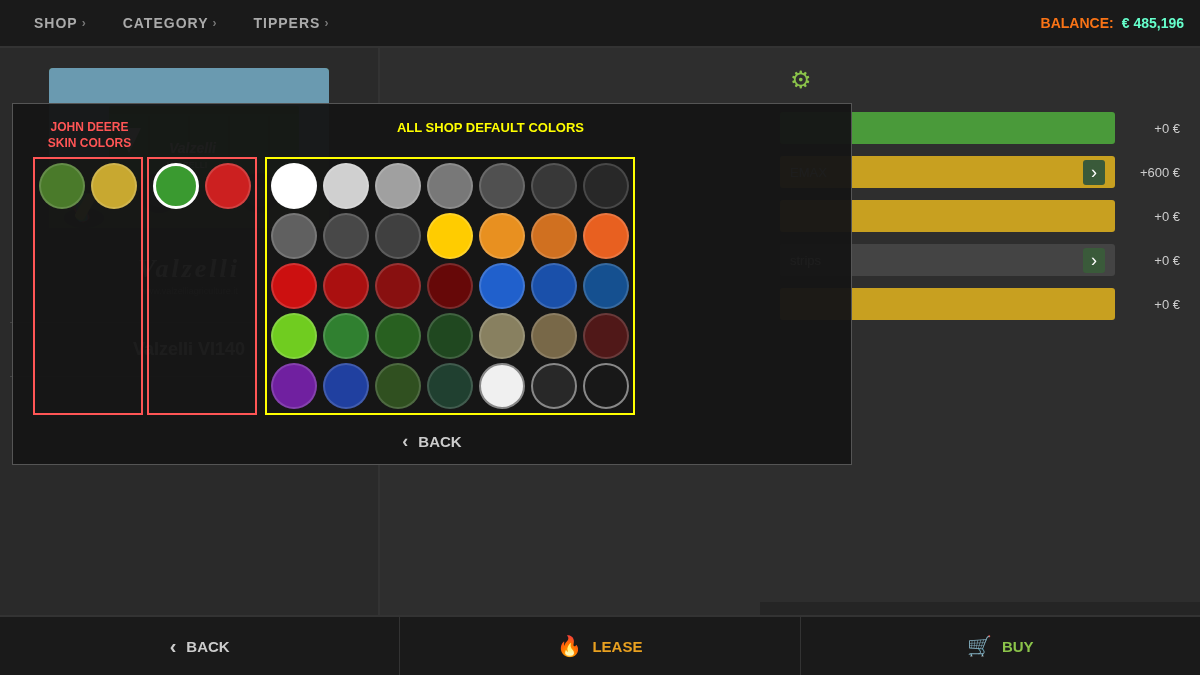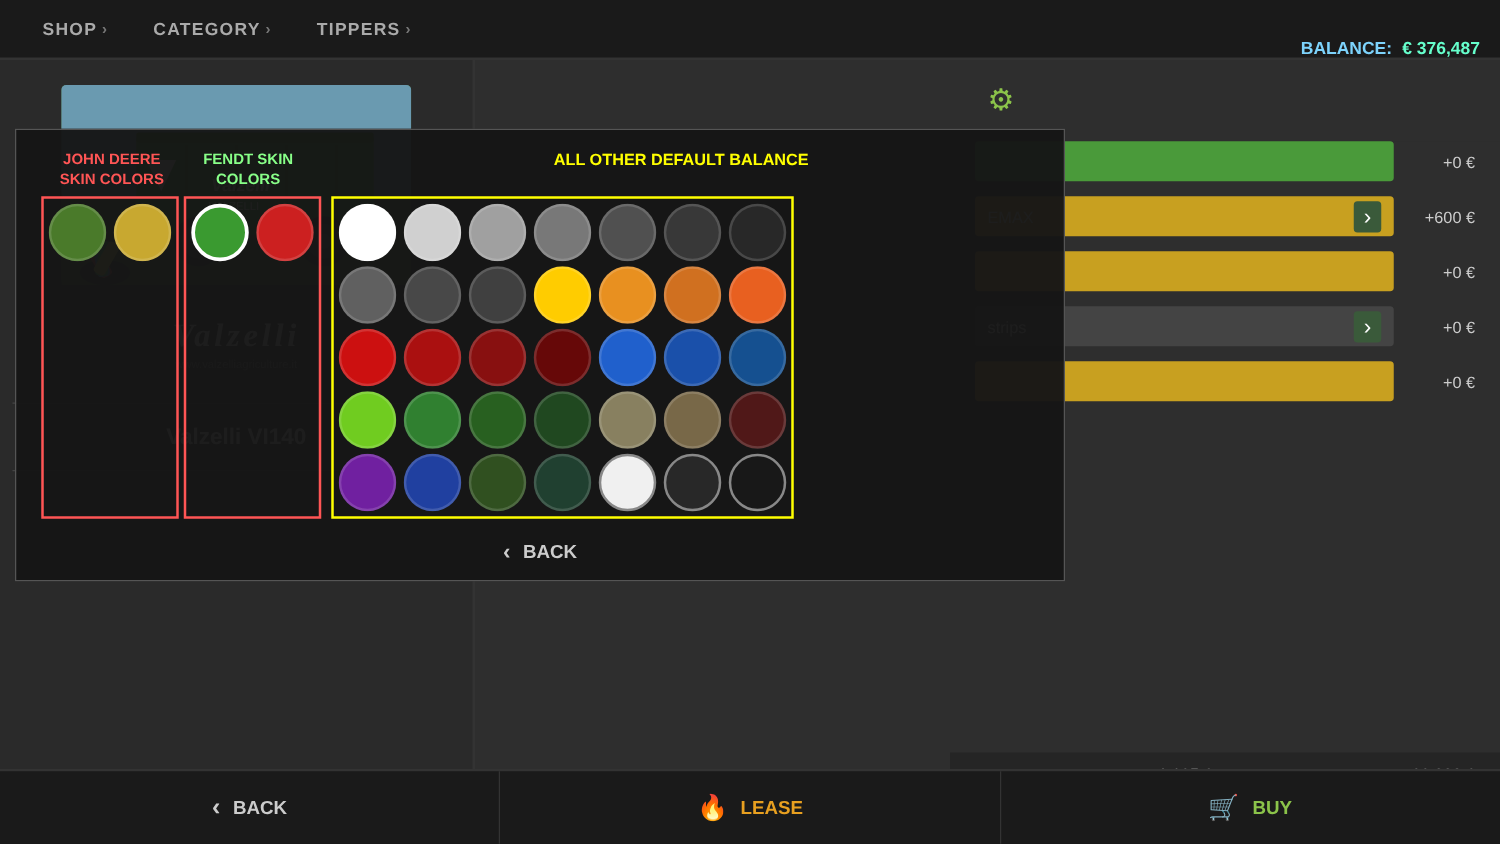--- a/index.html
+++ b/index.html
@@ -8,21 +8,21 @@
       height: 675px;
       overflow: hidden;
       font-family: 'Arial', sans-serif;
       background: #2a2a2a;
       color: #fff;
     }
 
     
     .top-nav {
       display: flex;
-      align-items: flex-end;
+      align-items: center;
       background: #1a1a1a;
       height: 48px;
       padding: 0 16px;
       border-bottom: 2px solid #333;
     }
     .nav-item {
       display: flex;
       align-items: center;
       padding: 0 18px;
       height: 100%;
@@ -38,21 +38,21 @@
       background: #333;
     }
     .nav-arrow {
       color: #777;
       margin-left: 4px;
       font-size: 12px;
     }
     .nav-spacer { flex: 1; }
     .balance-label {
       font-size: 14px;
-      color: #7dd3fc;
+      color: #f97316;
       font-weight: bold;
       text-transform: uppercase;
     }
     .balance-value {
       font-size: 14px;
       color: #6fc;
       font-weight: bold;
       margin-left: 8px;
     }
 
@@ -325,21 +325,21 @@
   <div class="nav-item">
     <span>CATEGORY</span>
     <span class="nav-arrow">›</span>
   </div>
   <div class="nav-item">
     <span>TIPPERS</span>
     <span class="nav-arrow">›</span>
   </div>
   <div class="nav-spacer"></div>
   <span class="balance-label">BALANCE:</span>
-  <span class="balance-value">€ 376,487</span>
+  <span class="balance-value">€ 485,196</span>
 </div>
 
 <div class="main">
 
   <div class="left-panel">
 
     <div class="vehicle-image">
       <svg class="vehicle-svg" viewBox="0 0 280 160" xmlns="http://www.w3.org/2000/svg">
 
         <rect width="280" height="160" fill="#4a7a3a" rx="4"></rect>
@@ -403,25 +403,22 @@
   </div>
 
   <div class="right-panel">
 
     <div class="color-picker-wrapper">
 
       <div style="display:flex;align-items:flex-start;margin-bottom:6px;padding-left:4px;">
         <div style="width:105px;text-align:center;">
           <div class="color-section-title red" style="font-size:12px;font-weight:bold;color:#f55;line-height:1.3;">JOHN DEERE SKIN COLORS</div>
         </div>
-        <div style="width:105px;text-align:center;margin-left:4px;">
-          <div class="color-section-title green" style="font-size:12px;font-weight:bold;color:#8f8;line-height:1.3;">FENDT SKIN COLORS</div>
-        </div>
         <div style="flex:1;text-align:center;margin-left:8px;">
-          <div class="color-section-title yellow" style="font-size:13px;font-weight:bold;color:#ff0;line-height:1.3;">ALL OTHER DEFAULT BALANCE</div>
+          <div class="color-section-title yellow" style="font-size:13px;font-weight:bold;color:#ff0;line-height:1.3;">ALL SHOP DEFAULT COLORS</div>
         </div>
       </div>
 
       <div style="display:flex;gap:0;margin-bottom:4px;">
 
         <div style="border:2px solid #f55;padding:4px;display:inline-flex;flex-direction:column;gap:4px;margin-right:4px;">
           <div style="display:flex;gap:6px;">
             <div class="color-circle" style="background:#4a7a2a;width:46px;height:46px;"></div>
             <div class="color-circle" style="background:#c8a830;width:46px;height:46px;"></div>
           </div>

